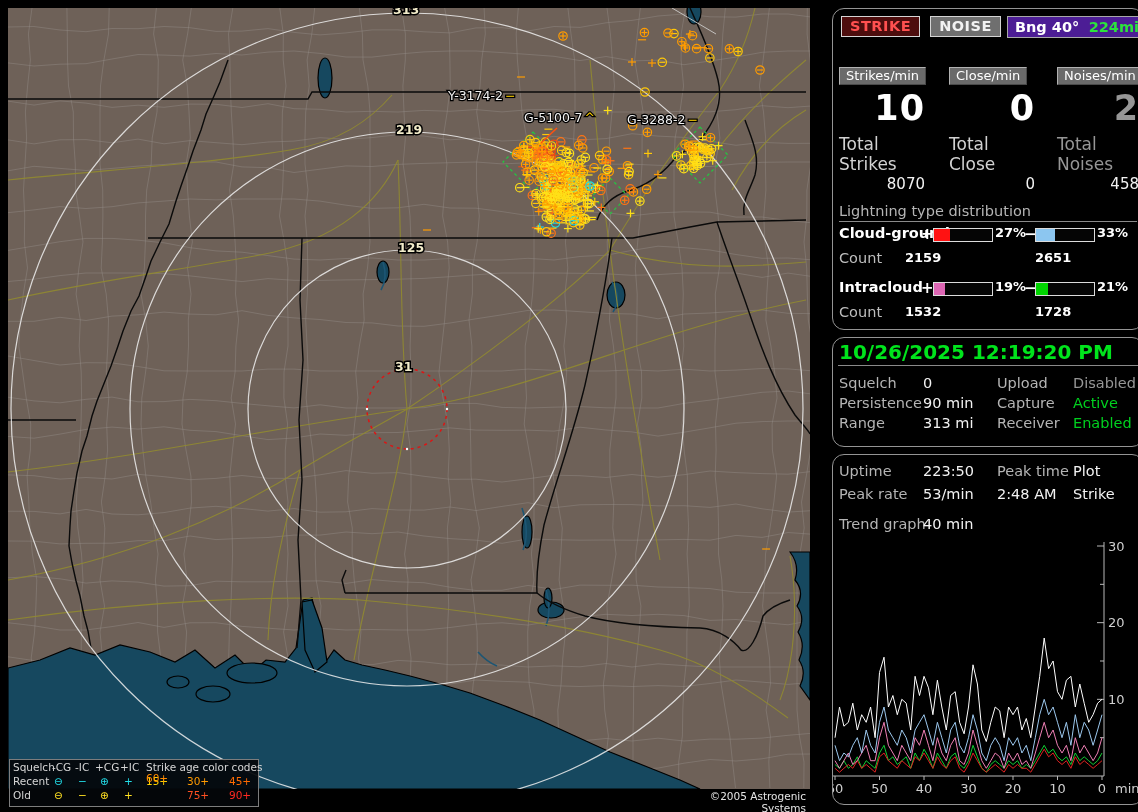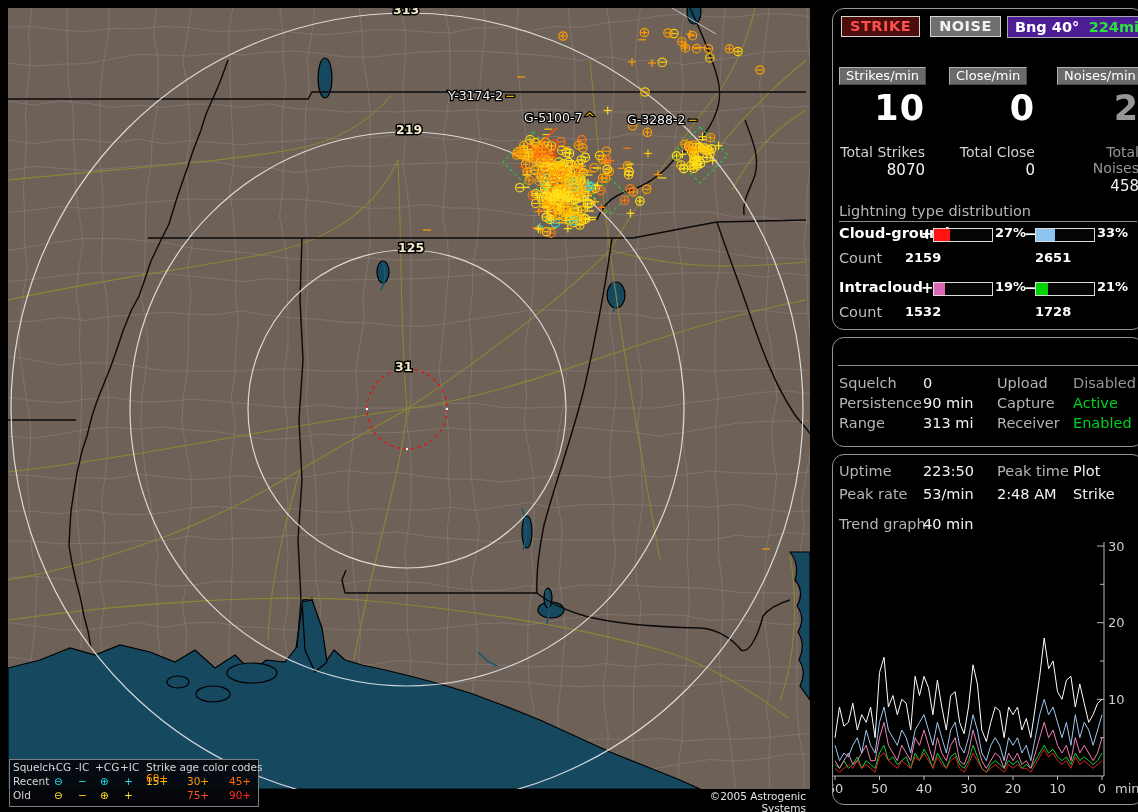--- a/index.html
+++ b/index.html
@@ -23,21 +23,21 @@
     border:1px solid #d4d4d4;letter-spacing:.5px;cursor:default;}
   #btn-strike{background:#4d0d0d;color:#ff5050;}
   #btn-noise{background:#6f6f6f;color:#f2f2f2;}
   #bng-box{position:absolute;left:174px;top:7px;width:124px;background:#4c1d95;
     border:1px solid #a8a8a8;padding:2px 7px;font-size:14.5px;font-weight:bold;color:#fff;}
   #bng-box .rng{float:right;color:#2ce33c;}
   .chip{display:inline-block;background:#6a6a6a;color:#fff;font-size:13px;
     padding:0 6px 1px 6px;border:1px solid;border-color:#b2b2b2 #4a4a4a #4a4a4a #b2b2b2;}
   .ccol{position:absolute;top:56px;width:86px;}
   .bigval{margin-top:5px;font-size:35px;font-weight:bold;color:#fff;text-align:right;line-height:1.05;letter-spacing:1px;}
-  .totlab{margin-top:17px;font-size:14px;color:#d2d2d2;text-align:right;}
+  .totlab{margin-top:7px;font-size:17px;color:#d2d2d2;}
   .totval{font-size:15px;color:#f2f2f2;text-align:right;margin-top:1px;}
   .dim{color:#969696 !important;}
   .sect-head{position:absolute;left:6px;right:6px;font-size:14.5px;color:#b4b4b4;
     border-bottom:1px solid #8a8a8a;padding-bottom:2px;}
   .dname{font-size:14.5px;font-weight:bold;color:#fff;}
   .dgray{font-size:14.5px;color:#bdbdbd;}
   .dval{font-size:13px;font-weight:bold;color:#fff;}
   .sign{font-size:15px;font-weight:bold;color:#fff;}
   .bar{position:absolute;width:58px;height:12px;border:1px solid #dcdcdc;background:#050505;}
   .bar>div{height:100%;}
@@ -2042,20 +2042,21 @@
   <div class="bar" style="left:202px;top:273px">
     <div style="background: rgb(0, 212, 0); width: 21%;"></div>
       </div>
   <div class="abs dval" style="left:264px;top:270px">21%</div>
   <div class="abs dgray" style="left:6px;top:295px">Count</div>
   <div class="abs dval" style="left:72px;top:295px">1532</div>
   <div class="abs dval" style="left:202px;top:295px">1728</div>
 </div>
 
 <div id="panel-status" class="panel">
+  <div id="datetime">10/26/2025 12:19:20 PM</div>
   <div class="hr" style="top:27px"></div>
   <div class="abs lab c1" style="top:37px">Squelch</div>
   <div class="abs val c2" style="top:37px">0</div>
   <div class="abs lab c3" style="top:37px">Upload</div>
   <div class="abs val dim c4" style="top:37px">Disabled</div>
   <div class="abs lab c1" style="top:57px">Persistence</div>
   <div class="abs val c2" style="top:57px">90 min</div>
   <div class="abs lab c3" style="top:57px">Capture</div>
   <div class="abs val green c4" style="top:57px">Active</div>
   <div class="abs lab c1" style="top:77px">Range</div>

